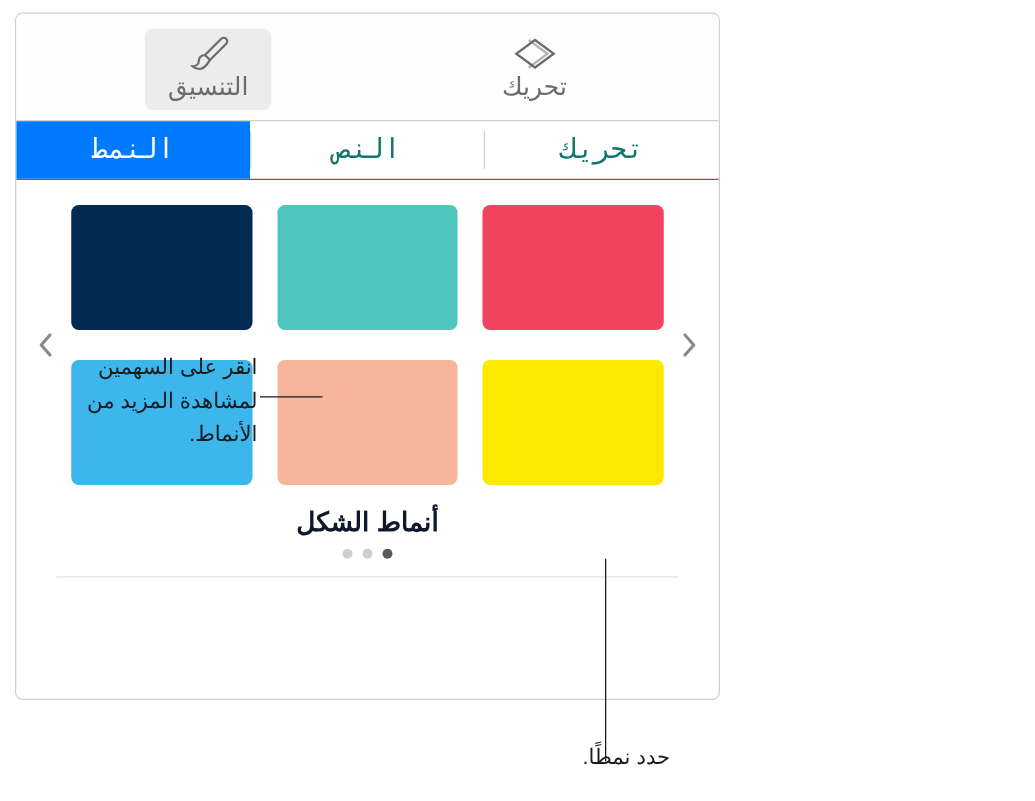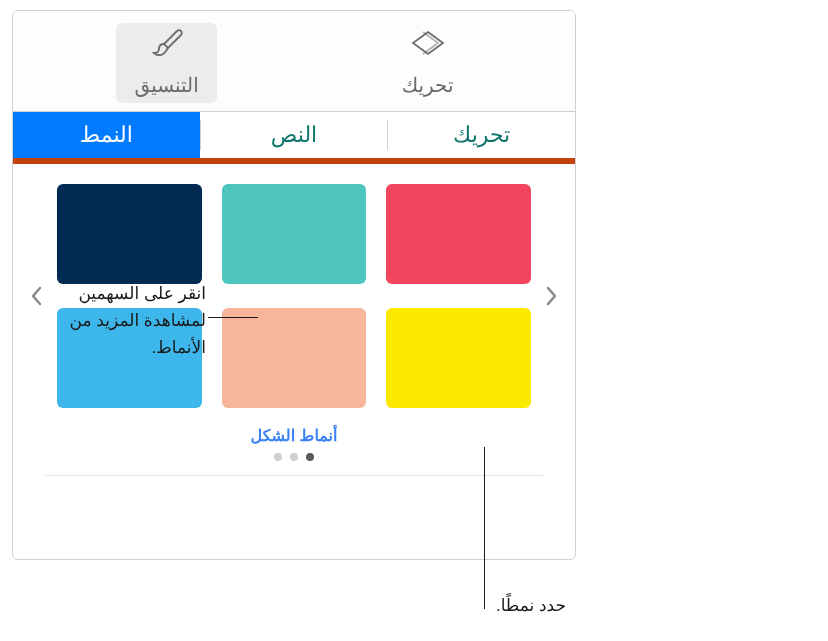--- a/index.html
+++ b/index.html
@@ -31,21 +31,21 @@
       justify-content: space-around;
       align-items: center;
       padding: 12px 20px 8px;
       border-bottom: 1px solid #d0d0d0;
       background: #fdfdfd;
     }
     .toolbar-item {
       display: flex;
       flex-direction: column;
       align-items: center;
-      gap: 16px;
+      gap: 0;
       padding: 6px 18px;
       border-radius: 6px;
       cursor: pointer;
     }
     .toolbar-item.active {
       background: #ececec;
     }
     .toolbar-icon {
       width: 36px;
       height: 28px;
@@ -54,21 +54,22 @@
       justify-content: center;
       color: #6b6b6b;
     }
     .toolbar-label {
       font-size: 20px;
       color: #6b6b6b;
     }
     .tab-bar {
       display: flex;
       flex-direction: row-reverse;
-      border-bottom: 6px solid #c2410c;
+      border-bottom: 1px solid #c2410c;
+      font-family: Liberation Mono, monospace;
     }
     .tab {
       flex: 1;
       text-align: center;
       padding: 10px 0;
       font-size: 22px;
       cursor: pointer;
       position: relative;
     }
     .tab.active {
@@ -111,23 +112,23 @@
       flex: 1;
       direction: rtl;
     }
     .style-swatch {
       height: 100px;
       border-radius: 6px;
       cursor: pointer;
     }
     .shape-styles-label {
       text-align: center;
-      font-size: 16px;
+      font-size: 21px;
       font-weight: 600;
-      color: #3b82f6;
+      color: #0f172a;
       margin-top: 18px;
     }
     .pagination-dots {
       display: flex;
       justify-content: center;
       gap: 8px;
       margin-top: 8px;
     }
     .dot {
       width: 8px;
@@ -152,21 +153,21 @@
     }
     .callout-arrows {
       top: 280px;
       right: 622px;
       width: 190px;
     }
     .callout-select {
       top: 592px;
       right: 232px;
       width: 130px;
-      text-align: center;
+      text-align: left;
     }
     .callout-line {
       position: absolute;
       background: #1a1a1a;
     }
     .line-arrows {
       top: 317px;
       right: 570px;
       width: 50px;
       height: 1px;

